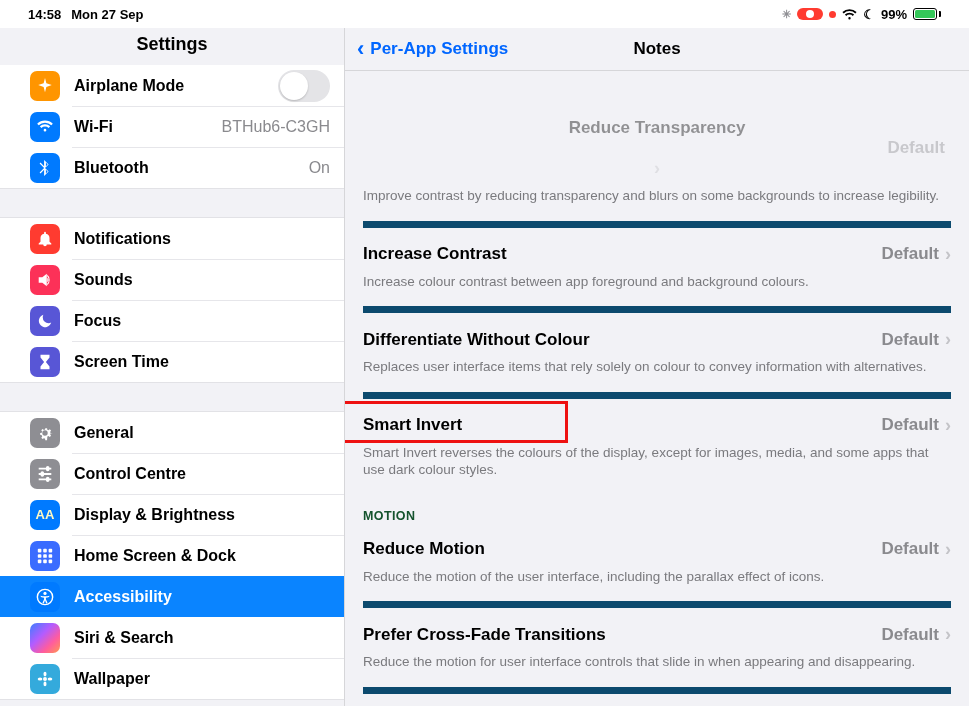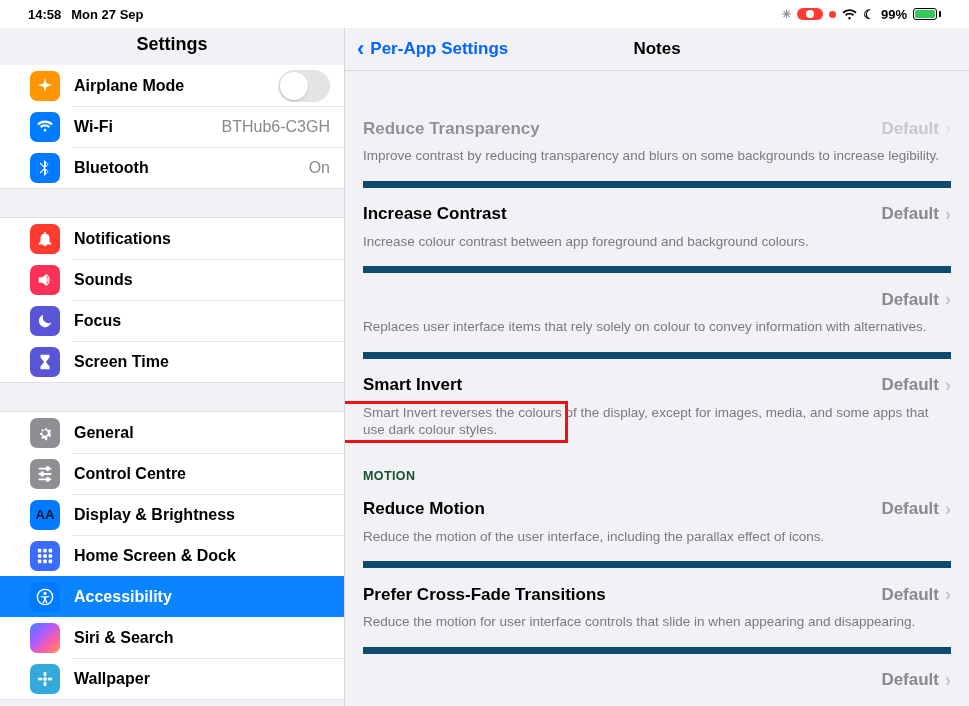--- a/index.html
+++ b/index.html
@@ -73,21 +73,21 @@
   left: 72px;
   right: 0;
   top: -0.5px;
   height: 1px;
   background: #e6e6ea;
 }
 .row .icon {
   width: 30px; height: 30px; border-radius: 7px;
   display:inline-flex; align-items:center; justify-content:center;
   margin-right: 14px; margin-left: 16px;
-  color:#0f172a;
+  color:#fef9c3;
 }
 .row .label { font-size: 16px; font-weight: 600; }
 .row .value { margin-left: auto; color: #8a8a8e; font-size: 16px; }
 .row.selected { background: #0a84ff; }
 .row.selected .label { color: #fff; }
 .row.selected::before { display:none; }
 .row.selected + .row::before { display:none; }
 .toggle-off {
   margin-left:auto;
   width: 52px; height: 32px; background: #e4e4e7; border-radius: 16px;
@@ -128,21 +128,21 @@
 .detail-scroll {
   position:absolute;
   top:43px; left:0; right:0; bottom:0;
   padding: 0 18px;
 }
 .detail-row {
   display:flex; align-items:center;
   padding-top: 16px;
   position:relative;
 }
-.detail-row.partial-top { padding-top: 4px; opacity: .85; }
+.detail-row.partial-top { padding-top: 4px; opacity: .85; flex-direction: column; }
 .detail-row .d-label { font-size:17px; font-weight:700; }
 .detail-row .d-value { margin-left:auto; color:#8a8a8e; font-size:17px; font-weight:600; margin-right:6px; }
 .detail-row .chevron { color:#c4c4c8; font-size:18px; font-weight:700; }
 .detail-desc { color:#7a7a7e; font-size:13.5px; line-height:1.3; padding: 8px 0 16px; border-bottom:7px solid #0c4a6e; }
 .detail-desc.last-in-group { border-bottom:none; }
 .section-header { color:#14532d; font-size:12.5px; font-weight:700; letter-spacing:0.4px; padding: 14px 0 0; text-transform:uppercase; }
 .highlight-box {
   border: 3px solid #e11;
   position:absolute;
   pointer-events:none;
@@ -339,20 +339,21 @@
     <div class="detail-desc">Improve contrast by reducing transparency and blurs on some backgrounds to increase legibility.</div>
 
     <div class="detail-row">
       <span class="d-label">Increase Contrast</span>
       <span class="d-value">Default</span>
       <span class="chevron">›</span>
     </div>
     <div class="detail-desc">Increase colour contrast between app foreground and background colours.</div>
 
     <div class="detail-row">
+      <span class="d-label">Differentiate Without Colour</span>
       <span class="d-value">Default</span>
       <span class="chevron">›</span>
     </div>
     <div class="detail-desc">Replaces user interface items that rely solely on colour to convey information with alternatives.</div>
 
     <div class="detail-row">
       <span class="d-label">Smart Invert</span>
       <span class="d-value">Default</span>
       <span class="chevron">›</span>
     </div>

